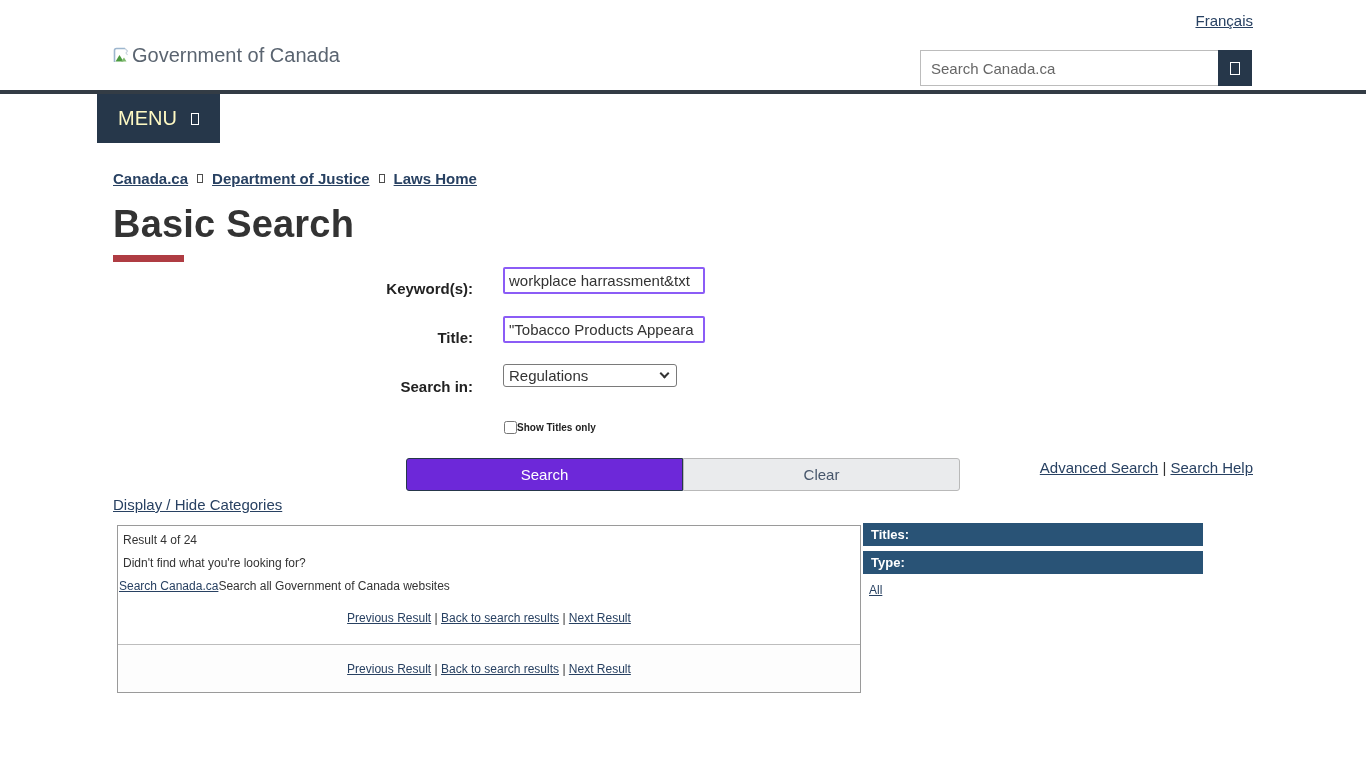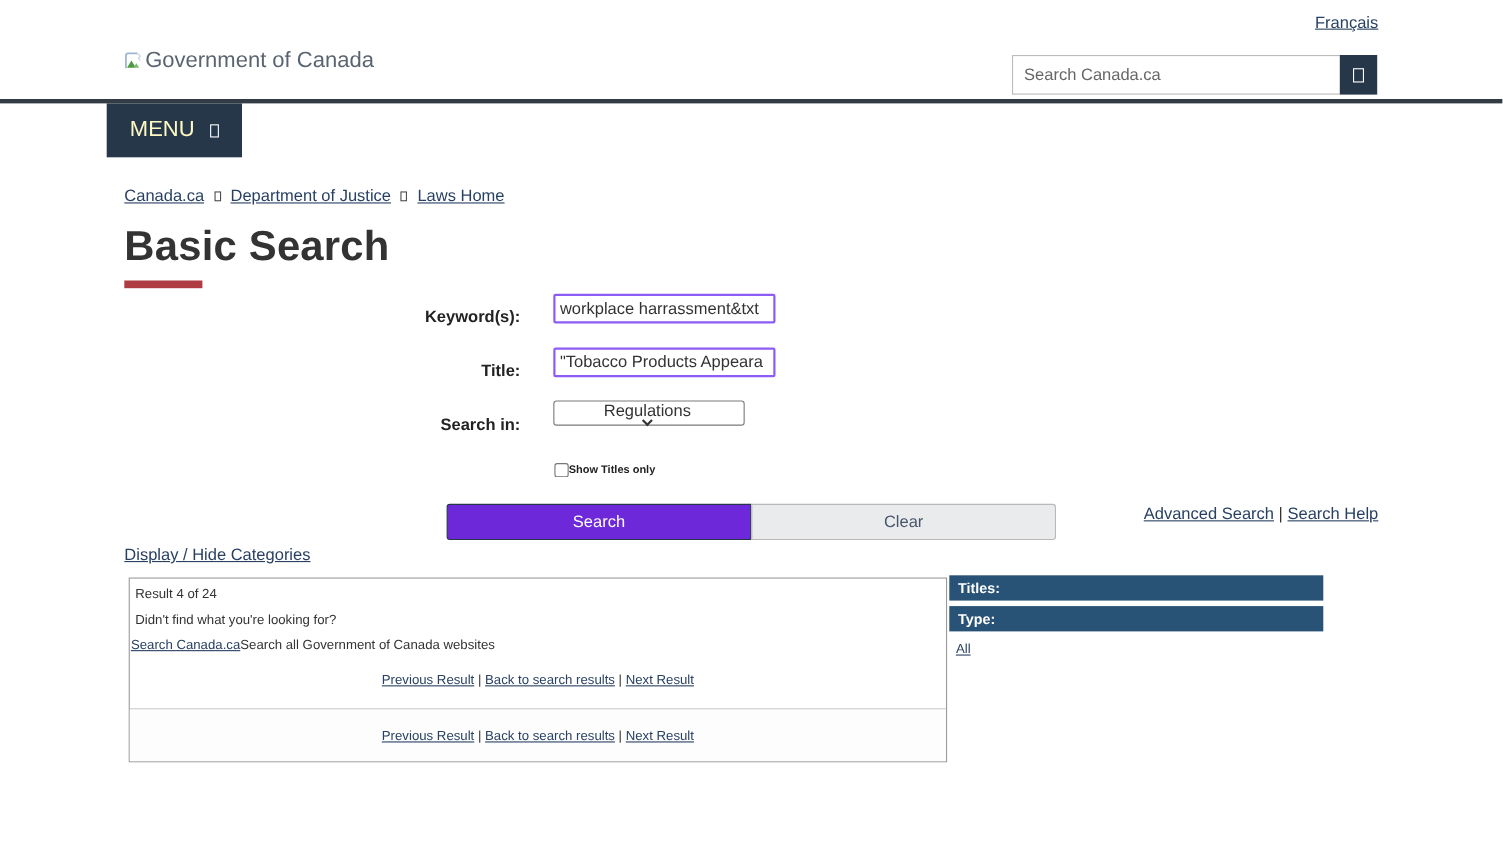--- a/index.html
+++ b/index.html
@@ -36,38 +36,38 @@
   }
 
   
   .tofu { display:inline-block; border:1px solid currentColor; }
   .tofu-search { width:10px; height:13px; border-width:1.5px; color:#fff; }
   .tofu-menu { width:8px; height:12px; color:#fff; }
   .tofu-crumb { width:6px; height:9px; color:#4d4d4d; flex:none; }
 
   
   .breadcrumb { position:absolute; top:170px; left:113px; display:flex; align-items:center;
-                gap:9px; font-size:15px; }
+                gap:9px; font-size:15px;font-weight:bold; }
   .page-title { position:absolute; top:203px; left:113px; font-size:38px; font-weight:bold;
                 color:#333; letter-spacing:0.2px; }
   .title-rule { position:absolute; top:255px; left:113px; width:71px; height:7px; background:#AF3C43; }
 
   
   .f-label { position:absolute; left:313px; width:160px; text-align:right;
              font-size:15px; font-weight:bold; color:#222; }
   .f-input {
     position:absolute; left:503px; width:202px; height:27px; border:2px solid #8b5cf6;
     border-radius:2px; font-size:15px; color:#333; padding:0 4px;
     font-family:"Liberation Sans", sans-serif; outline:none;
   }
   .f-select {
     position:absolute; left:503px; top:364px; width:174px; height:23px;
     border:1px solid #7a7a7a; border-radius:3px; background:#fff; cursor:pointer;
     display:flex; align-items:center; justify-content:space-between; padding:0 8px 0 5px;
-    font-size:15px; color:#333;flex-direction:column;
+    font-size:15px; color:#333;
   }
   .chevron { width:7px; height:7px; border-right:2px solid #333; border-bottom:2px solid #333;
              transform:rotate(45deg); margin-top:-4px; }
   .titles-only { position:absolute; top:421px; left:504px; display:flex; align-items:center; }
   .titles-only input { width:13px; height:13px; margin:0; }
   .titles-only span { font-size:10px; font-weight:bold; color:#222; }
 
   .btn { position:absolute; top:458px; height:33px; width:277px; font-size:15px;
          font-family:"Liberation Sans", sans-serif; cursor:pointer; border-radius:3px; }
   .btn-search { left:406px; background:#6d28d9; color:#fff; border:1px solid #26374A; border-radius:3px 0 0 3px; }

